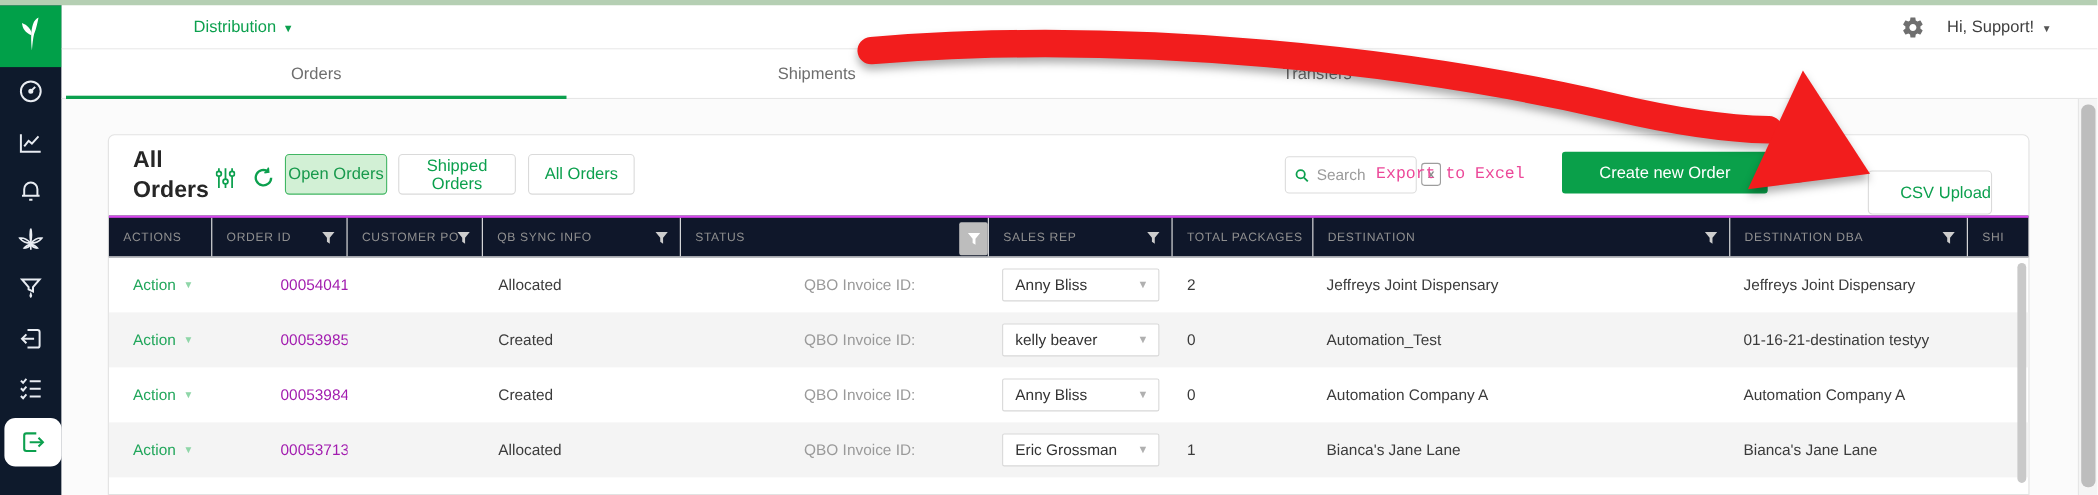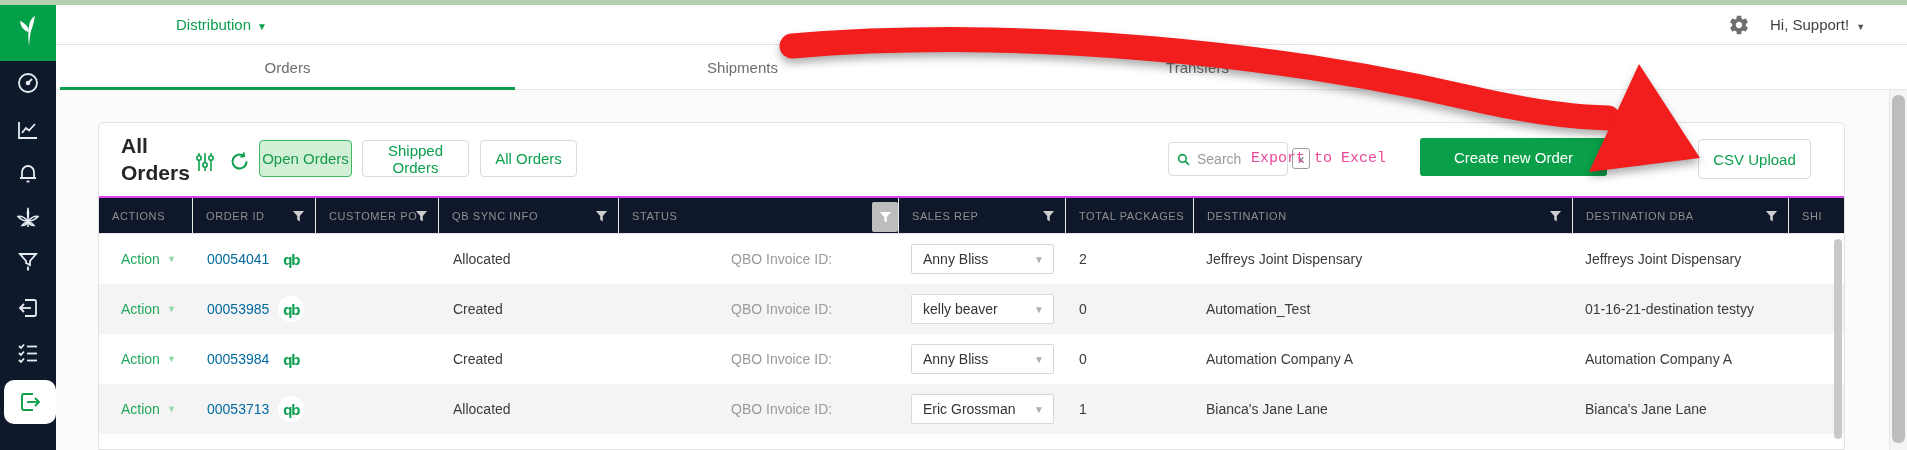--- a/index.html
+++ b/index.html
@@ -50,41 +50,41 @@
   .search-box svg { width:13px; height:13px; flex:0 0 auto; }
   .search-box input { border:none; outline:none; width:80px; margin-left:7px; font-size:14px; color:#444; font-family:"Liberation Sans",sans-serif; }
   .search-box input::placeholder { color:#9b9b9b; }
 
   .excel-ic { position:absolute; left:1193px; top:25px; width:18px; height:21px; border:1.5px solid #9d9d9d; border-radius:3px; background:#fff; color:#8b8b8b; font-size:11px; font-weight:bold; display:flex; align-items:center; justify-content:center; }
   .export-label { position:absolute; left:1152px; top:17px; height:37px; line-height:37px; color:#ec4899; font-size:15px; cursor:pointer;font-family:Liberation Mono, monospace; }
 
   .btn-create { position:absolute; left:1321px; top:15px; width:187px; height:38px; background:#0aa04a; color:#fff; font-size:15px; border:none; border-radius:3px; display:flex; align-items:center; justify-content:center; cursor:pointer; }
   .eye-wrap { position:absolute; left:1518px; top:24px; width:36px; height:22px; color:#4a4a4a; cursor:pointer; }
   .eye-caret { position:absolute; left:1566px; top:25px; font-size:10px; color:#555; cursor:pointer; }
-  .btn-csv { left:1599px; top:16px; width:113px; height:40px; position:absolute; }
+  .btn-csv { left:1599px; top:32px; width:113px; height:40px; position:absolute;justify-content:flex-end; }
 
   
   .thead { position:absolute; left:0; top:73px; width:1745px; height:38px; background:#0f172a; border-top:2px solid #d946ef; border-bottom:1px solid #e4e4e4; display:flex; }
   .th { position:relative; height:100%; display:flex; align-items:center; border-right:1px solid #e9e9e9; }
   .th:last-child { border-right:none; }
   .th-label { font-size:11px; color:#8f8f8f; letter-spacing:.6px; padding-left:13px; white-space:nowrap; overflow:hidden; }
   .funnel { position:absolute; right:10px; top:12px; width:13px; height:13px; cursor:pointer; }
   .funnel svg { display:block; }
   .funnel-active { position:absolute; right:0; top:4px; width:26px; height:30px; background:#bdbdbd; border-radius:2px; display:flex; align-items:center; justify-content:center; cursor:pointer; }
 
   .c0{width:94px;} .c1{width:123px;} .c2{width:123px;} .c3{width:280px;} .c4{width:180px;}
   .c5{width:167px;} .c6{width:128px;} .c7{width:379px;} .c8{width:216px;} .c9{width:55px;}
 
   .trow { position:absolute; left:0; width:1745px; height:50px; display:flex; font-size:14px; color:#3b3b3b; }
   .trow.alt { background:#f4f4f4; }
   .td { height:100%; display:flex; align-items:center; overflow:hidden; white-space:nowrap; }
   .td-action { padding-left:22px; color:#21a65b; cursor:pointer; }
   .td-action .a-caret { margin-left:7px; font-size:9px; color:#8fd6a8; }
   .td-order { padding-left:14px; gap:9px; }
-  .order-link { color:#0369a1; cursor:pointer; }
+  .order-link { color:#a21caf; cursor:pointer;margin-left:48px; }
   .qb-badge { width:26px; height:26px; border-radius:50%; background:#fff; color:#0ca04e; font-weight:bold; font-size:15px; letter-spacing:-1px; display:flex; align-items:center; justify-content:center; }
   .td-status { padding-left:14px; }
   .td-qbsync { padding-left:12px; color:#9a9a9a; }
   .td-rep { padding-left:12px; }
   .rep-select { width:143px; height:30px; background:#fff; border:1px solid #d8d8d8; border-radius:2px; display:flex; align-items:center; justify-content:space-between; padding:0 9px 0 11px; cursor:pointer; color:#333; }
   .rep-select .s-caret { color:#b0b0b0; font-size:10px; }
   .td-pack { padding-left:13px; }
   .td-dest, .td-dba { padding-left:12px; }
 
   .inner-scroll { position:absolute; left:1735px; top:116px; width:8px; height:200px; background:#c9c9c9; border-radius:4px; cursor:pointer; }

